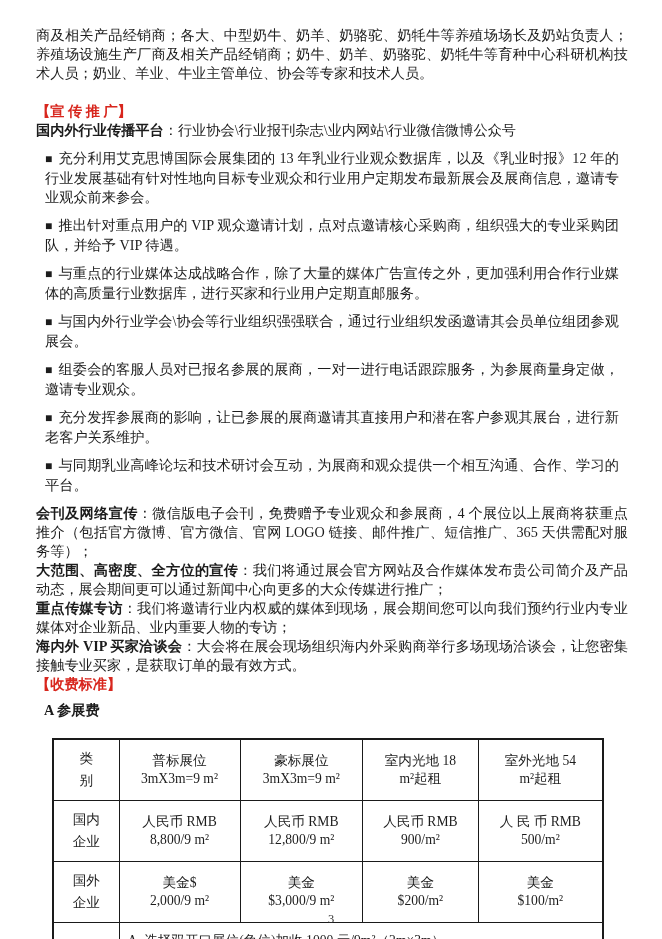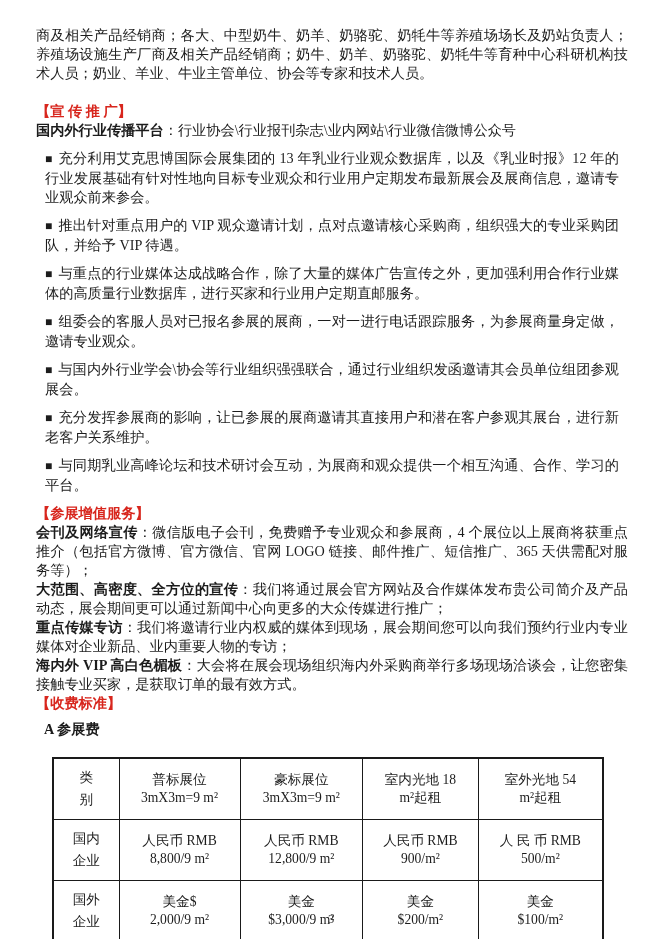--- a/index.html
+++ b/index.html
@@ -71,31 +71,30 @@
 
   <p class="para">商及相关产品经销商；各大、中型奶牛、奶羊、奶骆驼、奶牦牛等养殖场场长及奶站负责人；养殖场设施生产厂商及相关产品经销商；奶牛、奶羊、奶骆驼、奶牦牛等育种中心科研机构技术人员；奶业、羊业、牛业主管单位、协会等专家和技术人员。</p>
 
   <p class="red-heading gap-above">【宣 传 推 广】</p>
 
   <p class="para"><span class="lead-label">国内外行业传播平台</span><span>：行业协会\行业报刊杂志\业内网站\行业微信微博公众号</span></p>
 
   <p class="bullet"><span class="glyph">■</span><span>充分利用艾克思博国际会展集团的 13 年乳业行业观众数据库，以及《乳业时报》12 年的行业发展基础有针对性地向目标专业观众和行业用户定期发布最新展会及展商信息，邀请专业观众前来参会。</span></p>
   <p class="bullet"><span class="glyph">■</span><span>推出针对重点用户的 VIP 观众邀请计划，点对点邀请核心采购商，组织强大的专业采购团队，并给予 VIP 待遇。</span></p>
   <p class="bullet"><span class="glyph">■</span><span>与重点的行业媒体达成战略合作，除了大量的媒体广告宣传之外，更加强利用合作行业媒体的高质量行业数据库，进行买家和行业用户定期直邮服务。</span></p>
+  <p class="bullet"><span class="glyph">■</span><span>与国内外行业学会\协会等行业组织强强联合，通过行业组织发函邀请其会员单位组团参观展会。</span></p>
   <p class="bullet"><span class="glyph">■</span><span>组委会的客服人员对已报名参展的展商，一对一进行电话跟踪服务，为参展商量身定做，邀请专业观众。</span></p>
-  <p class="bullet"><span class="glyph">■</span><span>与国内外行业学会\协会等行业组织强强联合，通过行业组织发函邀请其会员单位组团参观展会。</span></p>
   <p class="bullet"><span class="glyph">■</span><span>充分发挥参展商的影响，让已参展的展商邀请其直接用户和潜在客户参观其展台，进行新老客户关系维护。</span></p>
   <p class="bullet"><span class="glyph">■</span><span>与同期乳业高峰论坛和技术研讨会互动，为展商和观众提供一个相互沟通、合作、学习的平台。</span></p>
 
-  <p class="red-heading">【参展增值服务】</p>
 
   <p class="para"><span class="lead-label">会刊及网络宣传</span><span>：微信版电子会刊，免费赠予专业观众和参展商，4 个展位以上展商将获重点推介（包括官方微博、官方微信、官网 LOGO 链接、邮件推广、短信推广、365 天供需配对服务等）；</span></p>
   <p class="para"><span class="lead-label">大范围、高密度、全方位的宣传</span><span>：我们将通过展会官方网站及合作媒体发布贵公司简介及产品动态，展会期间更可以通过新闻中心向更多的大众传媒进行推广；</span></p>
   <p class="para"><span class="lead-label">重点传媒专访</span><span>：我们将邀请行业内权威的媒体到现场，展会期间您可以向我们预约行业内专业媒体对企业新品、业内重要人物的专访；</span></p>
-  <p class="para"><span class="lead-label">海内外 VIP 高白色楣板</span><span>：大会将在展会现场组织海内外采购商举行多场现场洽谈会，让您密集接触专业买家，是获取订单的最有效方式。</span></p>
+  <p class="para"><span class="lead-label">海内外 VIP 买家洽谈会</span><span>：大会将在展会现场组织海内外采购商举行多场现场洽谈会，让您密集接触专业买家，是获取订单的最有效方式。</span></p>
 
   <p class="red-heading">【收费标准】</p>
 
   <p class="fees-sub">A 参展费</p>
 
   <table class="fees">
     <colgroup>
       <col class="c0">
         <col class="c1">
         <col class="c2">

